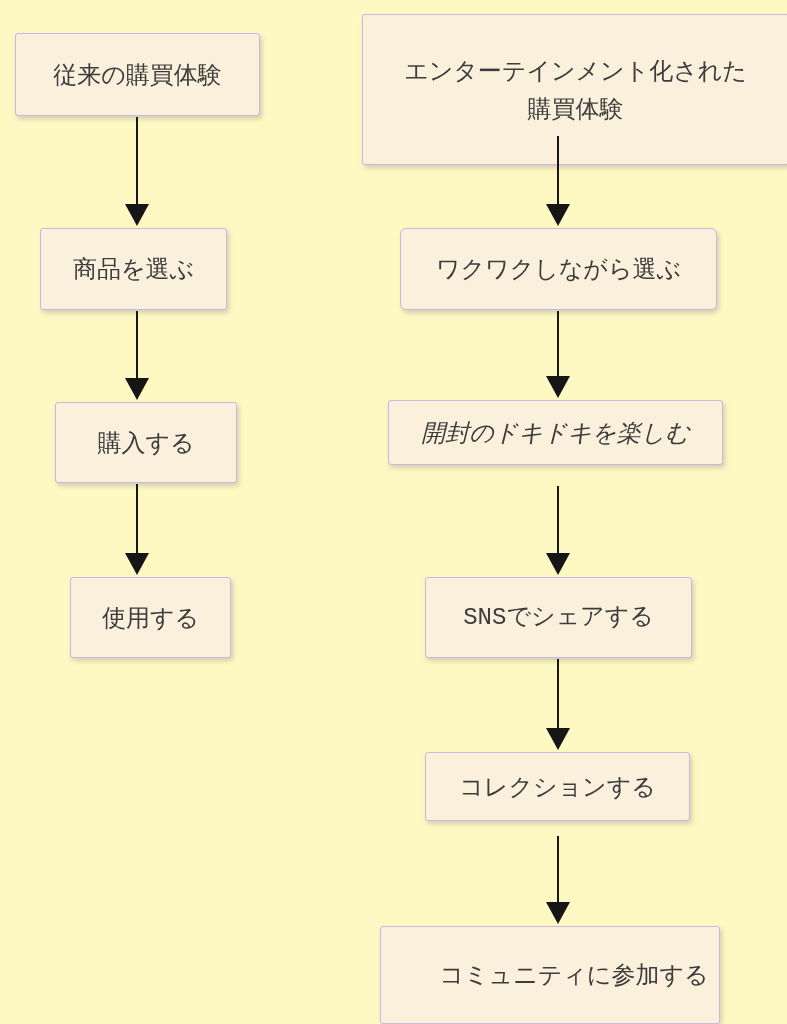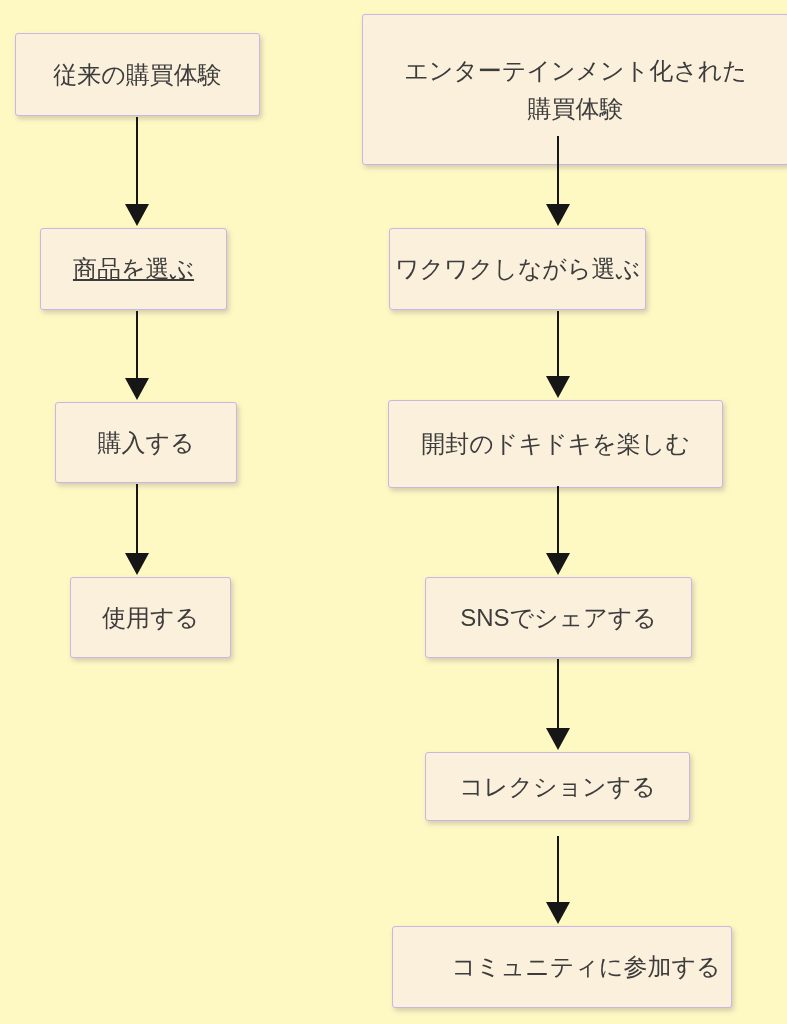--- a/index.html
+++ b/index.html
@@ -26,30 +26,30 @@
     align-items: center;
     justify-content: center;
     text-align: center;
     color: #3C3C3C;
     font-size: 24px;
     line-height: 1.55;
     white-space: pre-line;
   }
   
   .n-l1 { left: 15px;  top: 33px;  width: 245px; height: 83px; }
-  .n-l2 { left: 40px;  top: 228px; width: 187px; height: 82px; text-decoration: underline; }
+  .n-l2 { left: 40px;  top: 228px; width: 187px; height: 82px; }
   .n-l3 { left: 55px;  top: 402px; width: 182px; height: 81px; }
   .n-l4 { left: 52px;  top: 577px; width: 161px; height: 81px; margin-left: 18px; }
   
   .n-r1 { left: 362px; top: 14px;  width: 427px; height: 151px; }
-  .n-r2 { left: 389px; top: 228px; width: 257px; height: 82px; }
-  .n-r3 { left: 388px; top: 400px; width: 335px; height: 88px; }
-  .n-r4 { left: 425px; top: 577px; width: 267px; height: 81px; }
+  .n-r2 { left: 400px; top: 228px; width: 317px; height: 82px; border-radius: 6px; }
+  .n-r3 { left: 388px; top: 400px; width: 335px; height: 65px; font-style: italic; }
+  .n-r4 { left: 425px; top: 577px; width: 267px; height: 81px; font-family: Liberation Mono, monospace; }
   .n-r5 { left: 425px; top: 752px; width: 265px; height: 69px; }
-  .n-r6 { left: 392px; top: 926px; width: 340px; height: 82px; padding-left: 48px; }
+  .n-r6 { left: 380px; top: 926px; width: 340px; height: 98px; padding-left: 48px; }
 
   .arrow {
     position: absolute;
     width: 24px;
   }
   .arrow .shaft {
     position: absolute;
     left: 11px;
     top: 0;
     width: 2px;

